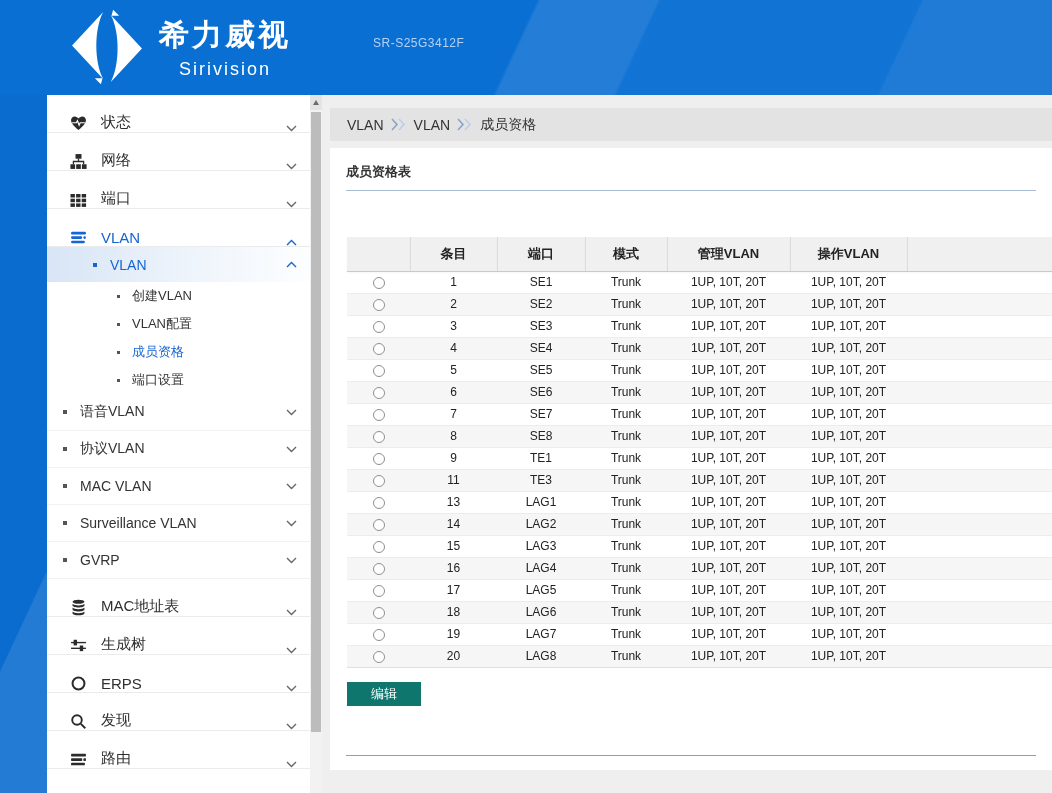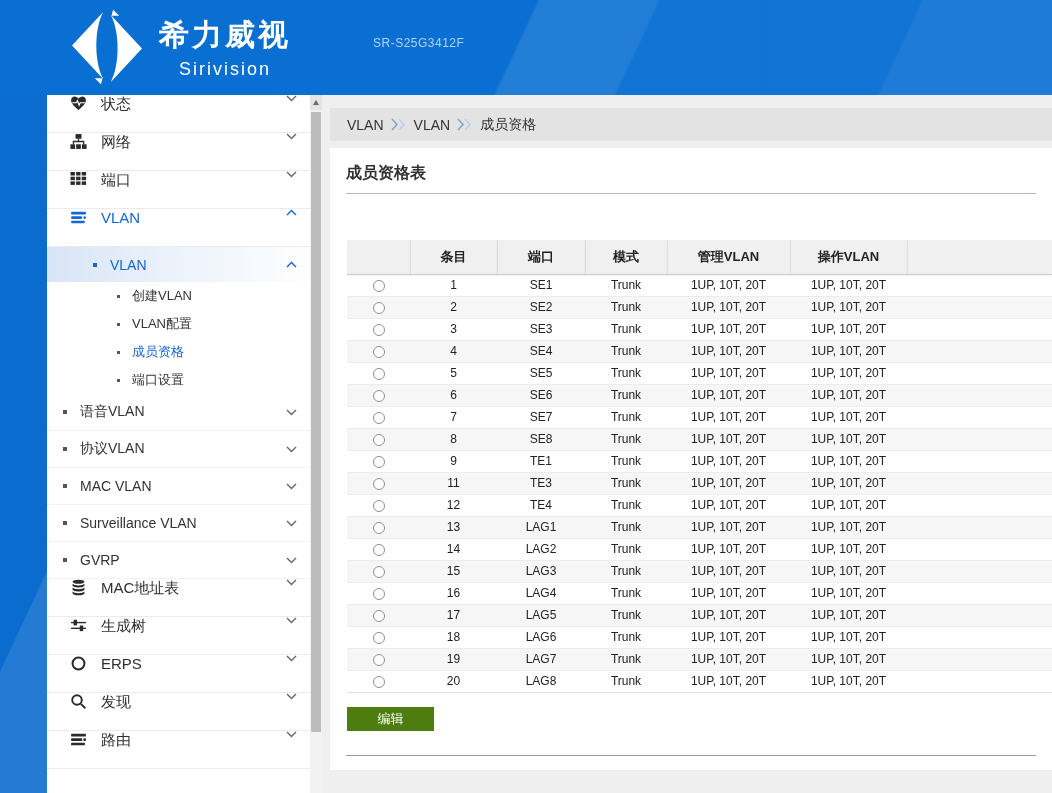--- a/index.html
+++ b/index.html
@@ -22,21 +22,21 @@
 
   
   .left-stripe {
     position:absolute; top:95px; left:0; width:47px; height:698px;
     background:#0a6cce;
     background-image:linear-gradient(115deg, transparent 72%, rgba(255,255,255,0.10) 72.4%);
   }
 
   
   .sidebar { position:absolute; top:95px; left:47px; width:263px; height:698px; background:#fff; overflow:hidden; }
-  .sb-item { display:flex; align-items:flex-start; height:38px; padding:0 13px 0 23px; border-bottom:1px solid #ebebeb; color:#2f2f2f; font-size:15px; cursor:default; }
+  .sb-item { display:flex; align-items:flex-end; height:38px; padding:0 13px 0 23px; border-bottom:1px solid #ebebeb; color:#2f2f2f; font-size:15px; cursor:default; }
   .sb-item .icon { width:18px; margin-right:13px; display:flex; align-items:center; }
   .chev { margin-left:auto; color:#666; display:flex; align-items:center; }
   .sb-item.active { color:#1565d3; }
   .sb-item.active .chev { color:#1565d3; }
   .sb-sub { display:flex; align-items:center; height:35px; padding:0 13px 0 46px; font-size:14px; color:#333; border-bottom:1px solid #f2f2f2; }
   .sb-sub.l2 { height:37px;padding-left:16px; }
   .bullet { width:4px; height:4px; background:#555; margin-right:13px; flex:none; }
   .sb-sub.highlight { background:linear-gradient(90deg,#d8e5f6 0%,#eef4fb 55%,#fdfeff 100%); color:#1565d3; border-bottom:none; }
   .sb-sub.highlight .bullet { background:#1565d3; }
   .sb-sub.highlight .chev { color:#1565d3; }
@@ -49,33 +49,33 @@
   .sb-scroll-arrow { height:15px; background:#e4e4e4; display:flex; align-items:center; justify-content:center; }
   .sb-scroll-arrow .tri { width:0; height:0; border-left:3.5px solid transparent; border-right:3.5px solid transparent; border-bottom:5px solid #6b6b6b; }
   .sb-scroll-thumb { position:absolute; top:17px; left:1px; width:10px; height:620px; background:#bcbcbc; }
 
   
   .main { position:absolute; top:95px; left:330px; width:722px; height:698px; background:#efefef; }
   .breadcrumb { margin-top:13px; height:33px; background:#e3e3e3; display:flex; align-items:center; padding:0 17px; font-size:14px; color:#333; }
   .crumb { margin-right:7px; }
   .crumb-sep { display:flex; margin-right:7px; align-items:center; }
   .panel { margin-top:7px; background:#fff; height:622px; position:relative; }
-  .section-title { padding:15px 16px 9px; font-size:16px; font-weight:600; color:#333; }
+  .section-title { padding:15px 16px 9px; font-size:13px; font-weight:600; color:#333; }
   .title-rule { border-bottom:1px solid #a9bad6; margin:0 16px; }
 
   table.member { border-collapse:collapse; table-layout:fixed; width:705px; margin:46px 0 0 17px; font-size:12px; color:#222; }
   table.member thead th { height:34px; background:#f0f0f0; font-size:13px; font-weight:bold; color:#222; border-bottom:1px solid #c9c9c9; border-left:1px solid #dcdcdc; box-shadow:0 2px 2px rgba(0,0,0,0.04); }
   table.member thead th:first-child { border-left:none; }
   table.member tbody td { height:22px; text-align:center; border-top:1px solid #ececec; padding:0; }
   table.member tbody tr:first-child td { border-top:none; }
   table.member tbody tr:nth-child(even) { background:#f6f6f6; }
   table.member tbody tr:last-child td { border-bottom:1px solid #e0e0e0; }
   .radio { display:inline-block; width:12px; height:12px; border:1px solid #8f8f8f; border-radius:50%; background:#fff; vertical-align:middle; }
 
-  .edit-btn { display:block; margin:14px 0 0 17px; width:87px; height:24px; background:#4d7c0f; color:#fff; font-size:13px; border:none; font-family:inherit; cursor:pointer; }
+  .edit-btn { display:block; margin:14px 0 0 17px; width:74px; height:24px; background:#0f766e; color:#fff; font-size:13px; border:none; font-family:inherit; cursor:pointer; }
   .bottom-rule { position:absolute; left:16px; right:16px; bottom:14px; border-top:1px solid #9c9c9c; }
 </style>
 </head>
 <body>
 
 <div class="header">
   <div class="logo-wrap">
     <span>
       <svg width="76" height="76" viewBox="0 0 100 100">
         <path fill="#fff" d="M45,4 L4,48 L45,92 C33,70 33,26 45,4 Z"></path>
@@ -461,29 +461,20 @@
             <td><span class="radio"></span></td>
             <td>11</td>
             <td>TE3</td>
             <td>Trunk</td>
             <td>1UP, 10T, 20T</td>
             <td>1UP, 10T, 20T</td>
             <td></td>
           </tr>
           <tr>
             <td><span class="radio"></span></td>
-            <td>12</td>
-            <td>TE4</td>
-            <td>Trunk</td>
-            <td>1UP, 10T, 20T</td>
-            <td>1UP, 10T, 20T</td>
-            <td></td>
-          </tr>
-          <tr>
-            <td><span class="radio"></span></td>
             <td>13</td>
             <td>LAG1</td>
             <td>Trunk</td>
             <td>1UP, 10T, 20T</td>
             <td>1UP, 10T, 20T</td>
             <td></td>
           </tr>
           <tr>
             <td><span class="radio"></span></td>
             <td>14</td>

